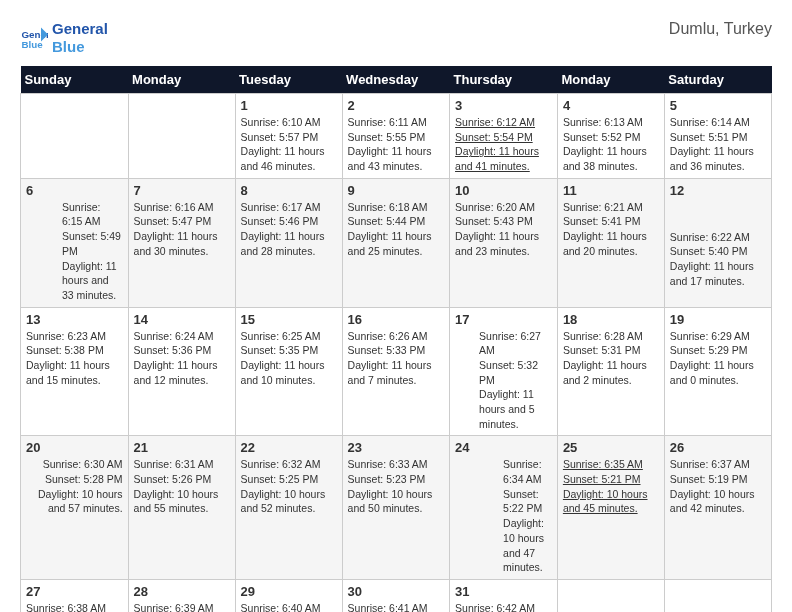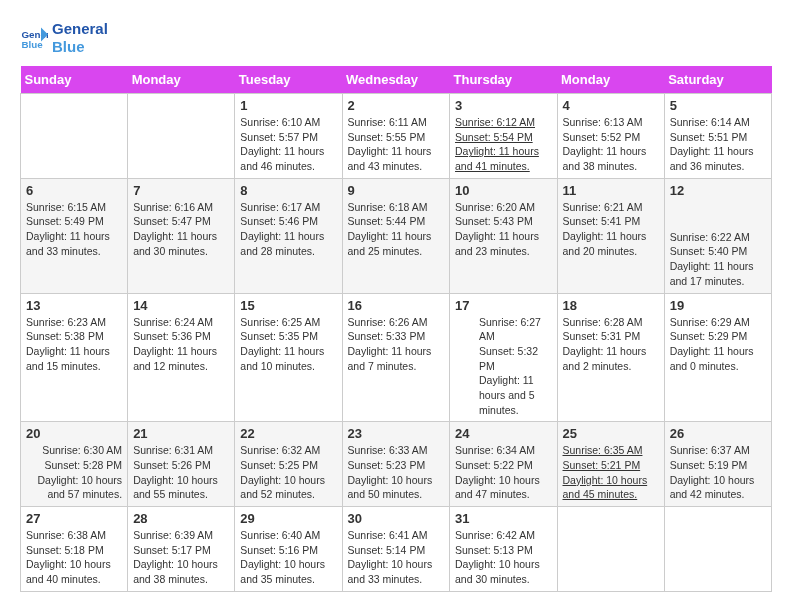--- a/index.html
+++ b/index.html
@@ -36,21 +36,21 @@
     .location {
       font-size: 16px;
       color: #555;
     }
     .calendar {
       width: 100%;
       border-collapse: collapse;
       font-size: 11px;
     }
     .calendar th {
-      background-color: #d946ef;
+      background-color: #0f172a;
       color: #fff;
       padding: 6px 4px;
       text-align: left;
       font-size: 13px;
       font-weight: bold;
     }
     .calendar td {
       border: 1px solid #ccc;
       padding: 4px 5px;
       vertical-align: top;
@@ -87,20 +87,21 @@
       <text x="2" y="20" font-size="14" font-weight="bold" fill="#2255aa">General</text>
       <text x="2" y="34" font-size="14" font-weight="bold" fill="#4499dd">Blue</text>
       <polygon points="30,5 40,15 30,25" fill="#4499dd"></polygon>
     </svg>
     <div>
       <div style="font-size:15px; font-weight:bold; color:#2255aa; line-height:1.2;">General</div>
       <div style="font-size:15px; font-weight:bold; color:#4499dd; line-height:1.2;">Blue</div>
     </div>
   </div>
   <div class="title-section">
+    <div class="location">Dumlu, Turkey</div>
   </div>
 </div>
 
 <table class="calendar">
   <thead>
     <tr>
     <th>Sunday</th>
         <th>Monday</th>
         <th>Tuesday</th>
         <th>Wednesday</th>
@@ -140,21 +141,21 @@
         <td>
           <span class="day-number">5</span>
           <div class="day-info" style="white-space: pre-line;">Sunrise: 6:14 AM
 Sunset: 5:51 PM
 Daylight: 11 hours and 36 minutes.</div>
         </td>
       </tr>
       <tr>
         <td>
           <span class="day-number">6</span>
-          <div class="day-info" style="white-space: pre-line;">Sunrise: 6:15 AM
+          <div class="day-info" style="white-space: pre-line; margin-left: 36px;">Sunrise: 6:15 AM
 Sunset: 5:49 PM
 Daylight: 11 hours and 33 minutes.</div>
         </td>
         <td>
           <span class="day-number">7</span>
           <div class="day-info" style="white-space: pre-line;">Sunrise: 6:16 AM
 Sunset: 5:47 PM
 Daylight: 11 hours and 30 minutes.</div>
         </td>
         <td>
@@ -252,21 +253,21 @@
 Daylight: 10 hours and 52 minutes.</div>
         </td>
         <td>
           <span class="day-number">23</span>
           <div class="day-info" style="white-space: pre-line;">Sunrise: 6:33 AM
 Sunset: 5:23 PM
 Daylight: 10 hours and 50 minutes.</div>
         </td>
         <td>
           <span class="day-number">24</span>
-          <div class="day-info" style="white-space: pre-line;">Sunrise: 6:34 AM
+          <div class="day-info" style="white-space: pre-line; margin-left: 48px;">Sunrise: 6:34 AM
 Sunset: 5:22 PM
 Daylight: 10 hours and 47 minutes.</div>
         </td>
         <td>
           <span class="day-number">25</span>
           <div class="day-info" style="white-space: pre-line; text-decoration: underline;">Sunrise: 6:35 AM
 Sunset: 5:21 PM
 Daylight: 10 hours and 45 minutes.</div>
         </td>
         <td>

